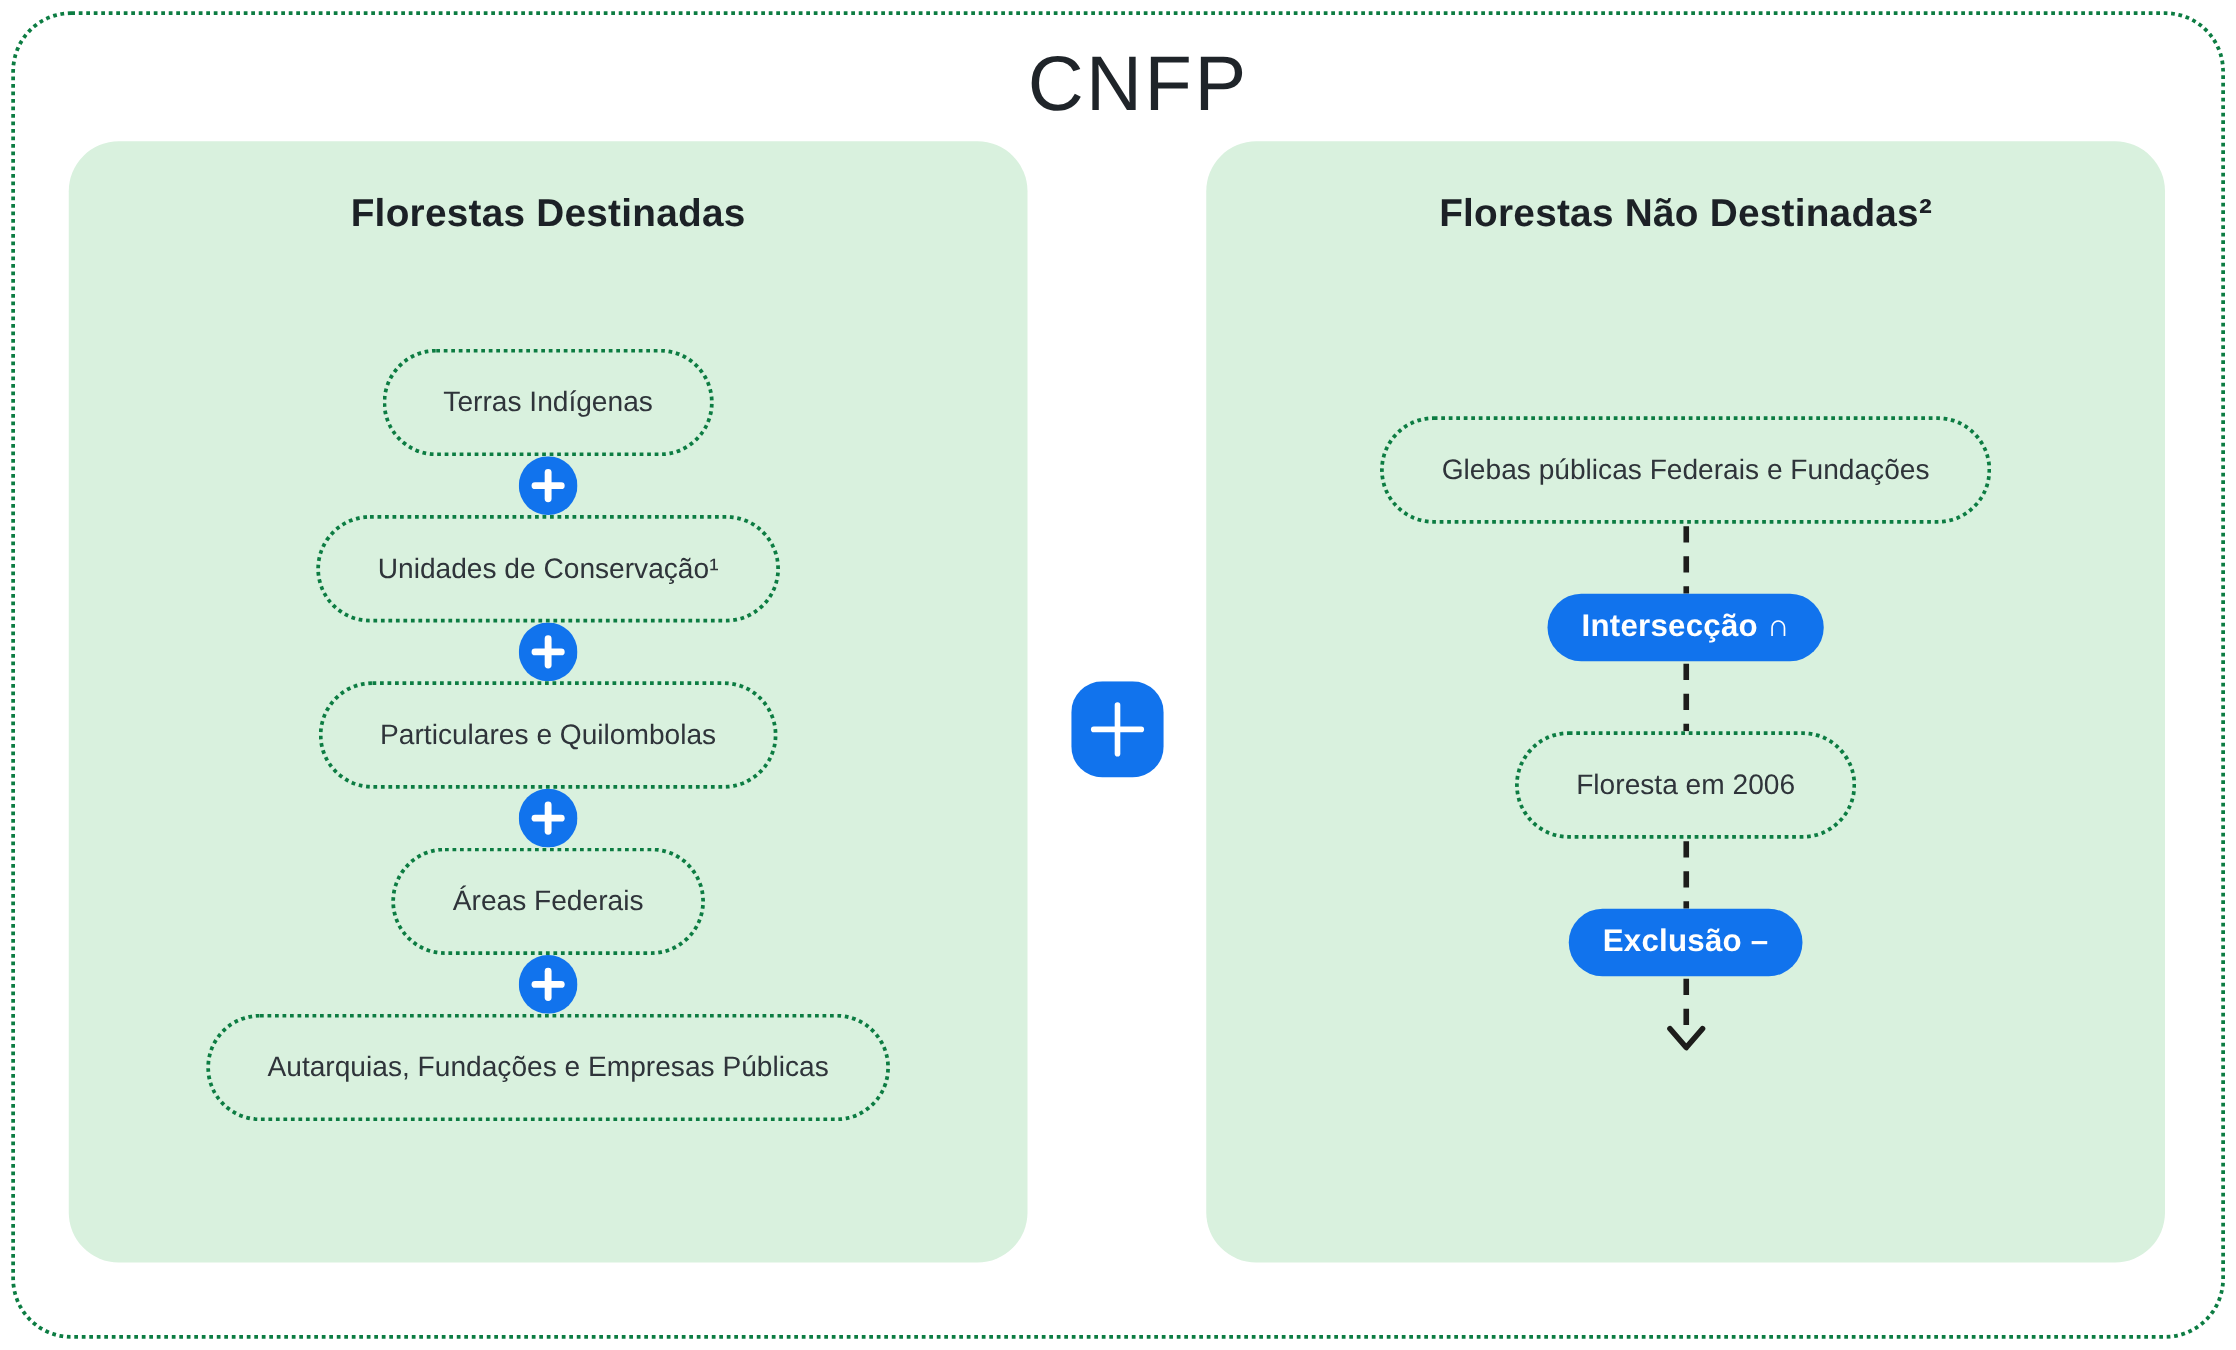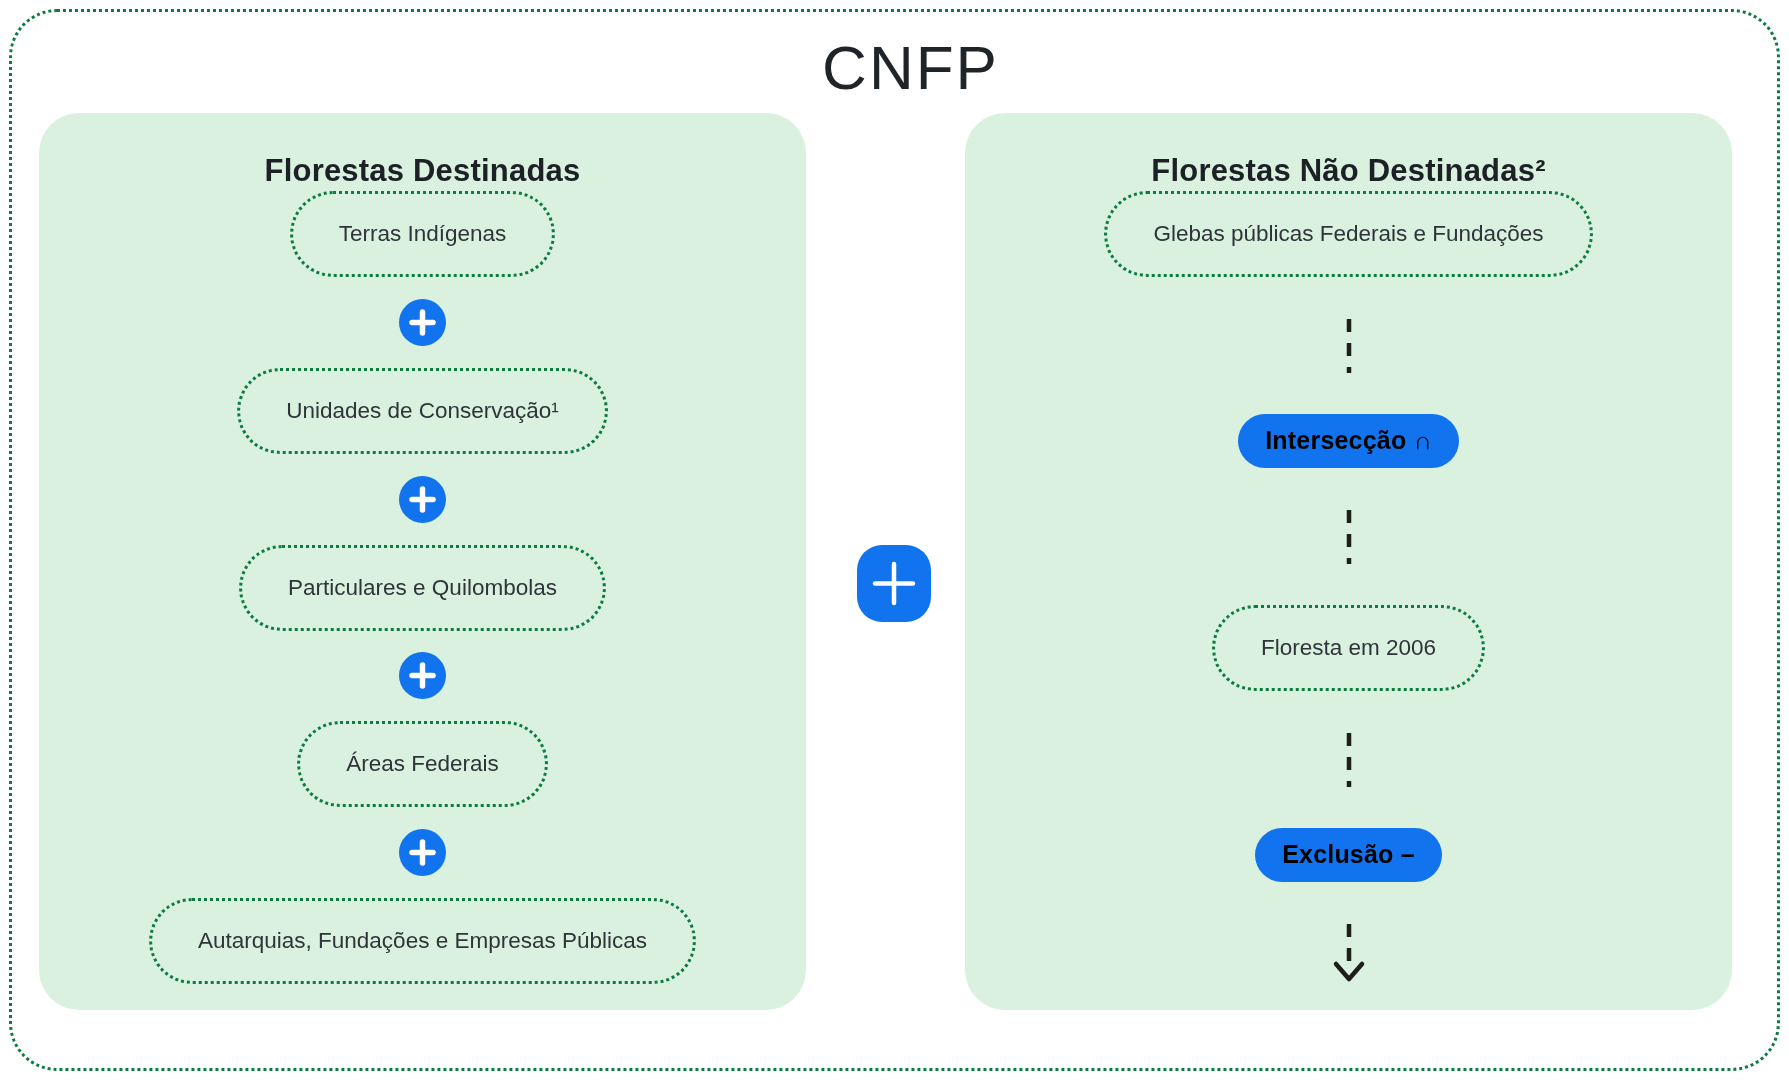--- a/index.html
+++ b/index.html
@@ -13,37 +13,37 @@
   }
   .main-title{
     position:absolute;top:32px;left:16px;width:100%;text-align:center;
     font-size:62px;font-weight:400;letter-spacing:2px;color:#1f2429;
   }
   .panel{
     position:absolute;top:113px;width:767px;height:897px;border-radius:40px;
     background:#d9f1de;display:flex;flex-direction:column;align-items:center;
     padding:40px 26px 26px;box-sizing:border-box;
   }
-  .panel.left{left:39px;}
+  .panel.left{left:55px;}
   .panel.right{left:965px;}
   .panel-title{
     font-size:31px;font-weight:800;color:#1c2126;letter-spacing:0.2px;margin:0 0 2px;
   }
   .flow{
     flex:1;display:flex;flex-direction:column;align-items:center;
-    justify-content:space-between;width:100%;
+    justify-content:center;width:100%;
   }
   .pill{
     border:3px dotted #0c7c42;border-radius:48px;min-height:86px;
     display:flex;align-items:center;justify-content:center;
     padding:2px 46px;font-size:22.5px;color:#2f343a;text-align:center;
     box-sizing:border-box;
   }
   .op-pill{
-    background:#1173ed;color:#000000;font-weight:700;font-size:25px;
+    background:#1173ed;color:#ffffff;font-weight:700;font-size:25px;
     height:54px;border-radius:27px;display:flex;align-items:center;
     justify-content:center;padding:0 27px;letter-spacing:0.2px;
   }
   .plus-circle{display:block;}
   .center-plus{
     position:absolute;left:857px;top:545px;
   }
   .connector{display:block;}
 </style>
 </head>

